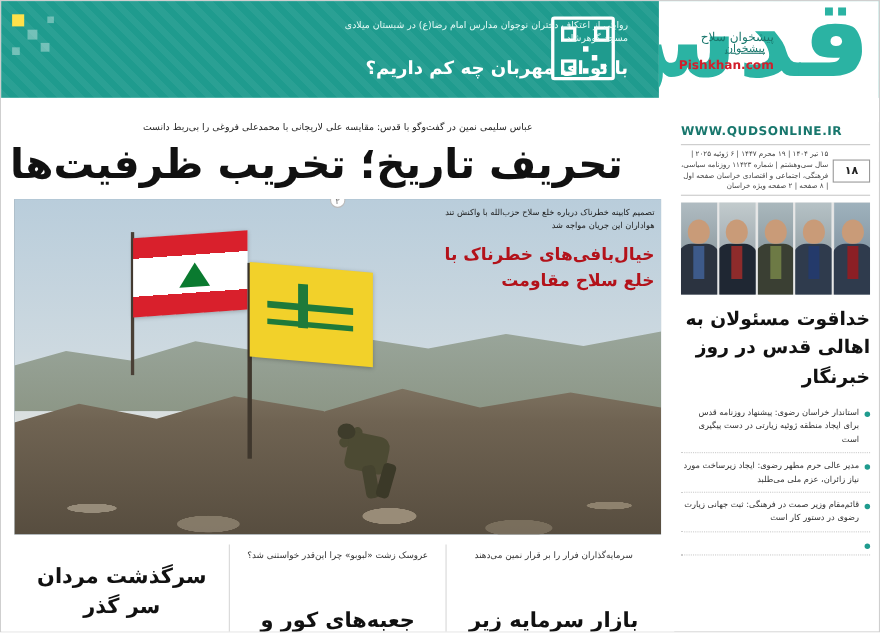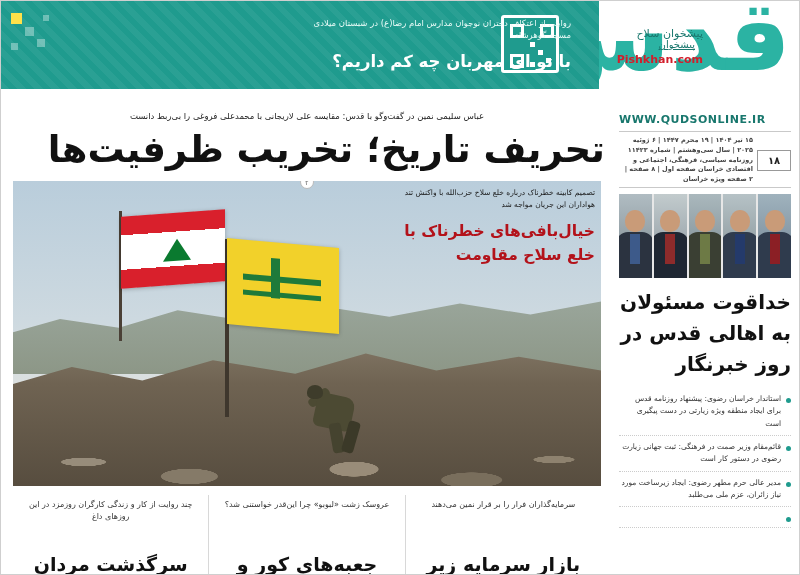--- a/index.html
+++ b/index.html
@@ -131,21 +131,21 @@
   .lede {
     padding: 22px 14px 0 14px;
     text-align: center;
     font-size: 8.5px;
     color: #222;
     direction: rtl;
   }
   .headline {
     margin-top: 7px;
     padding: 0 8px;
-    text-align: right;
+    text-align: left;
     font-size: 37px;
     font-weight: bold;
     color: #111;
     direction: rtl;
     letter-spacing: -1px;
   }
   .photo-wrap {
     position: absolute;
     left: 12px; top: 92px;
     width: 588px; height: 305px;
@@ -321,21 +321,21 @@
   .issue-row {
     display: flex;
     flex-direction: row-reverse;
     align-items: center;
     justify-content: space-between;
     direction: rtl;
     font-size: 6.5px;
     color: #444;
     gap: 4px;
   }
-  .issue-meta { line-height: 1.5; flex: 1; font-weight: bold; }
+  .issue-meta { line-height: 1.5; flex: 1; }
   .issue-price {
     border: 1px solid #999;
     padding: 4px 6px;
     font-size: 10px;
     font-weight: bold;
     color: #222;
     min-width: 34px;
     text-align: center;
   }
   .faces {
@@ -349,21 +349,21 @@
   .face { flex: 1; position: relative; overflow: hidden; background: #cfd6d9; }
   .face .bg { position: absolute; inset: 0; }
   .face .h { position: absolute; left: 50%; top: 16px; transform: translateX(-50%); width: 20px; height: 22px; border-radius: 50% 50% 45% 45%; background: #c99b78; }
   .face .s { position: absolute; left: 50%; top: 38px; transform: translateX(-50%); width: 38px; height: 48px; border-radius: 12px 12px 0 0; background: #2f3b4d; }
   .face .t { position: absolute; left: 50%; top: 40px; transform: translateX(-50%); width: 10px; height: 30px; background: #8b1f25; }
 
   .right-head {
     margin-top: 9px;
     direction: rtl;
     text-align: right;
-    font-size: 20px;
+    font-size: 17px;
     font-weight: bold;
     color: #111;
     line-height: 1.55;
   }
   .bullets { margin-top: 8px; direction: rtl; }
   .bullet {
     display: flex;
     flex-direction: row;
     gap: 5px;
     align-items: flex-start;
@@ -494,21 +494,20 @@
         <div class="kicker">سرمایه‌گذاران فرار را بر قرار نمین می‌دهند</div>
         <div class="title">بازار سرمایه زیر ضرب بی‌اعتمادی</div>
 
       </div>
       <div class="brief">
         <div class="kicker">عروسک زشت «لبوبو» چرا این‌قدر خواستنی شد؟</div>
         <div class="title">جعبه‌های کور و ترفندهای بینا</div>
 
       </div>
       <div class="brief">
-        <div class="kicker">چند روایت از کار و زندگی کارگران روزمزد در این روزهای داغ</div>
         <div class="title">سرگذشت مردان سر گذر</div>
 
       </div>
     </div>
   </div>
 
   <div class="right-col">
     <div class="site-url">WWW.QUDSONLINE.IR</div>
     <div class="rule"></div>
     <div class="issue-row">
@@ -550,29 +549,29 @@
           <span class="t" style="background:#3d5a8a"></span>
           <span class="h"></span>
       </div>
     </div>
 
     <div class="right-head">خداقوت مسئولان به اهالی قدس در روز خبرنگار</div>
 
     <div class="bullets">
       <div class="bullet">
         <span class="bdot"></span>
-        <span class="btxt">استاندار خراسان رضوی: پیشنهاد روزنامه قدس برای ایجاد منطقه ویژه زیارتی در دست پیگیری است</span>
+        <span class="btxt">استاندار خراسان رضوی: پیشنهاد روزنامه قدس برای ایجاد منطقه ژوئیه زیارتی در دست پیگیری است</span>
+      </div>
+      <div class="bullet">
+        <span class="bdot"></span>
+        <span class="btxt">مدیر عالی حرم مطهر رضوی: ایجاد زیرساخت مورد نیاز زائران، عزم ملی می‌طلبد</span>
       </div>
       <div class="bullet">
         <span class="bdot"></span>
         <span class="btxt">قائم‌مقام وزیر صمت در فرهنگی: ثبت جهانی زیارت رضوی در دستور کار است</span>
       </div>
       <div class="bullet">
         <span class="bdot"></span>
-        <span class="btxt">مدیر عالی حرم مطهر رضوی: ایجاد زیرساخت مورد نیاز زائران، عزم ملی می‌طلبد</span>
-      </div>
-      <div class="bullet">
-        <span class="bdot"></span>
       </div>
     </div>
   </div>
 
 </div>
 
 </body></html>

